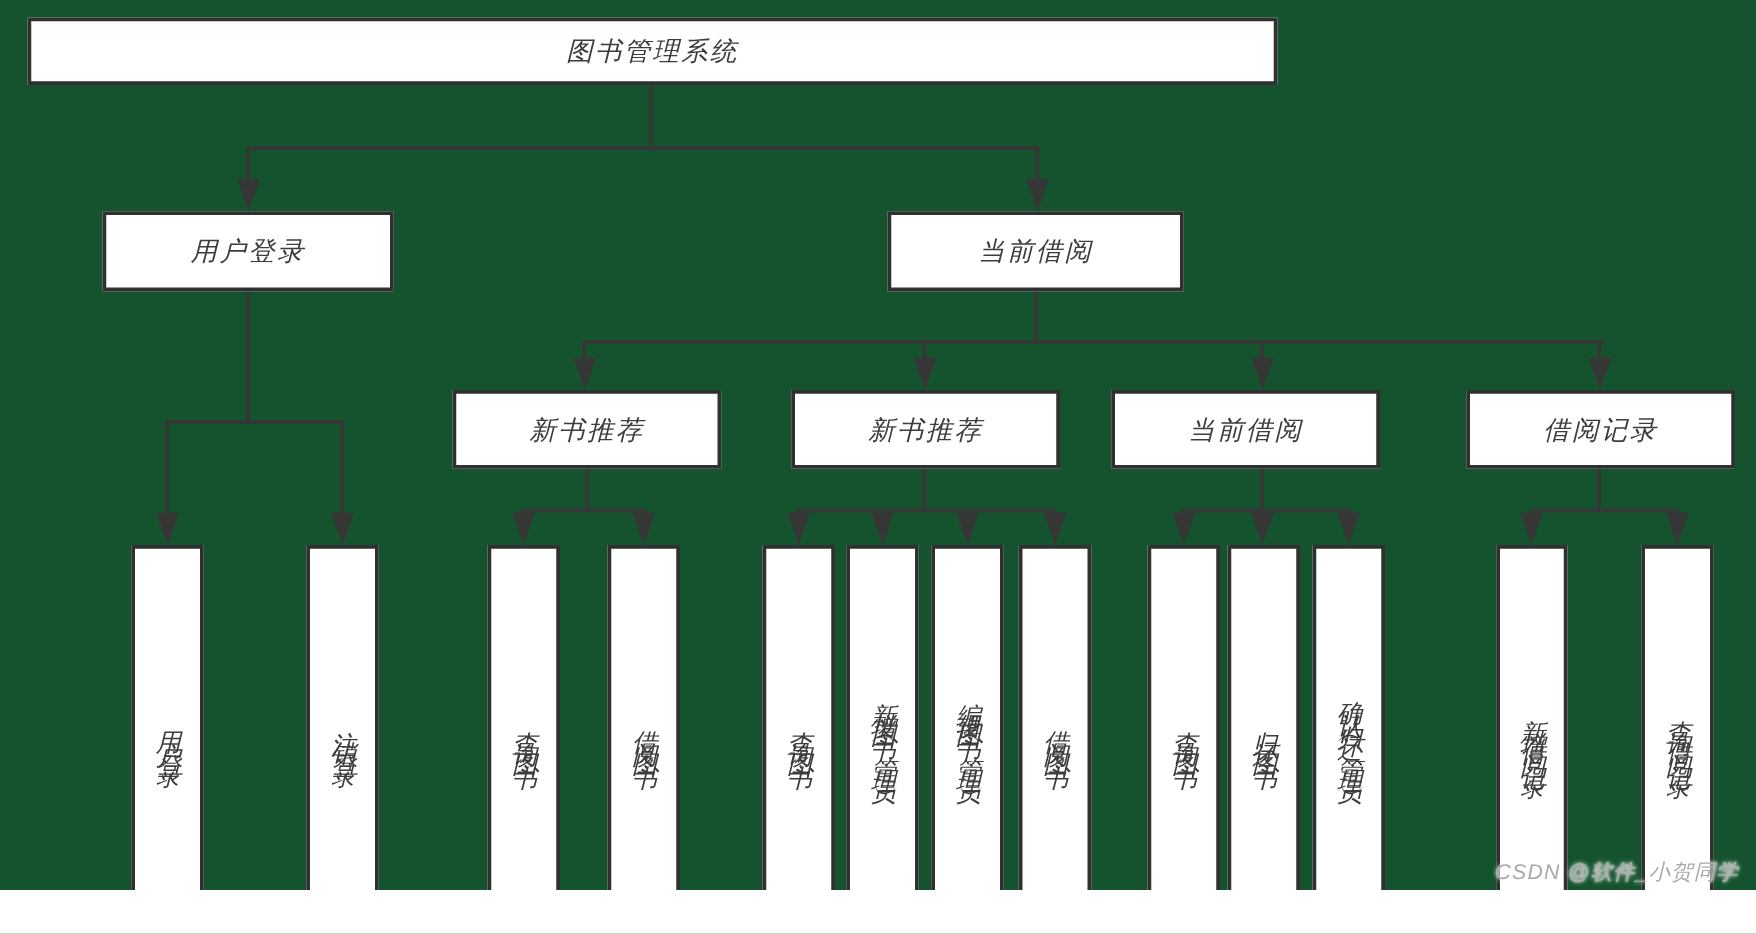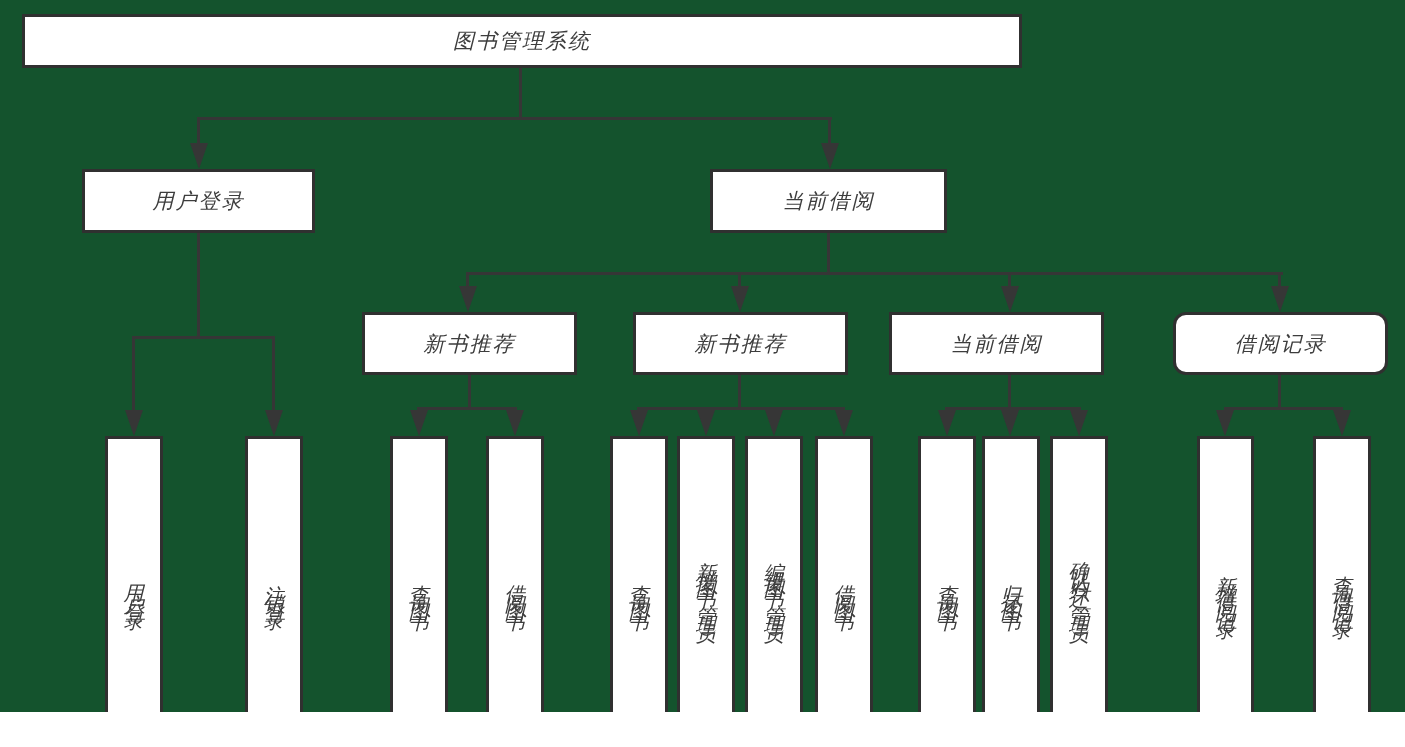--- a/index.html
+++ b/index.html
@@ -59,21 +59,21 @@
   <div class="line" style="left:1008px;top:272px;width:3px;height:14px;"></div>
   <div class="line" style="left:1278px;top:272px;width:3px;height:14px;"></div>
   <div class="arrow" style="left:459px;top:286px;"></div>
   <div class="arrow" style="left:731px;top:286px;"></div>
   <div class="arrow" style="left:1001px;top:286px;"></div>
   <div class="arrow" style="left:1271px;top:286px;"></div>
 
   <div class="box" style="left:362px;top:312px;width:215px;height:63px;">新书推荐</div>
   <div class="box" style="left:633px;top:312px;width:215px;height:63px;">新书推荐</div>
   <div class="box" style="left:889px;top:312px;width:215px;height:63px;">当前借阅</div>
-  <div class="box" style="left:1173px;top:312px;width:215px;height:63px;border-radius:13px;">借阅记录</div>
+  <div class="box" style="left:1173px;top:312px;width:215px;height:63px;">借阅记录</div>
 
   <div class="line" style="left:468px;top:375px;width:3px;height:32px;"></div>
   <div class="line" style="left:738px;top:375px;width:3px;height:32px;"></div>
   <div class="line" style="left:1008px;top:375px;width:3px;height:32px;"></div>
   <div class="line" style="left:1278px;top:375px;width:3px;height:32px;"></div>
 
   <div class="line" style="left:417px;top:407px;width:100px;height:3px;"></div>
   <div class="line" style="left:637px;top:407px;width:208px;height:3px;"></div>
   <div class="line" style="left:945px;top:407px;width:136px;height:3px;"></div>
   <div class="line" style="left:1224px;top:407px;width:119px;height:3px;"></div>
@@ -101,14 +101,15 @@
   <div class="box vbox" style="left:745px;top:436px;width:58px;height:301px;">编辑图书（管理员）</div>
   <div class="box vbox" style="left:815px;top:436px;width:58px;height:301px;">借阅图书</div>
 
   <div class="box vbox" style="left:918px;top:436px;width:58px;height:301px;">查询图书</div>
   <div class="box vbox" style="left:982px;top:436px;width:58px;height:301px;">归还图书</div>
   <div class="box vbox" style="left:1050px;top:436px;width:58px;height:301px;">确认归还（管理员）</div>
 
   <div class="box vbox" style="left:1197px;top:436px;width:57px;height:301px;">新增借阅记录</div>
   <div class="box vbox" style="left:1313px;top:436px;width:58px;height:301px;">查询借阅记录</div>
 
+  <div class="watermark">CSDN @软件_小贺同学</div>
 
 </div>
 
 </body></html>

